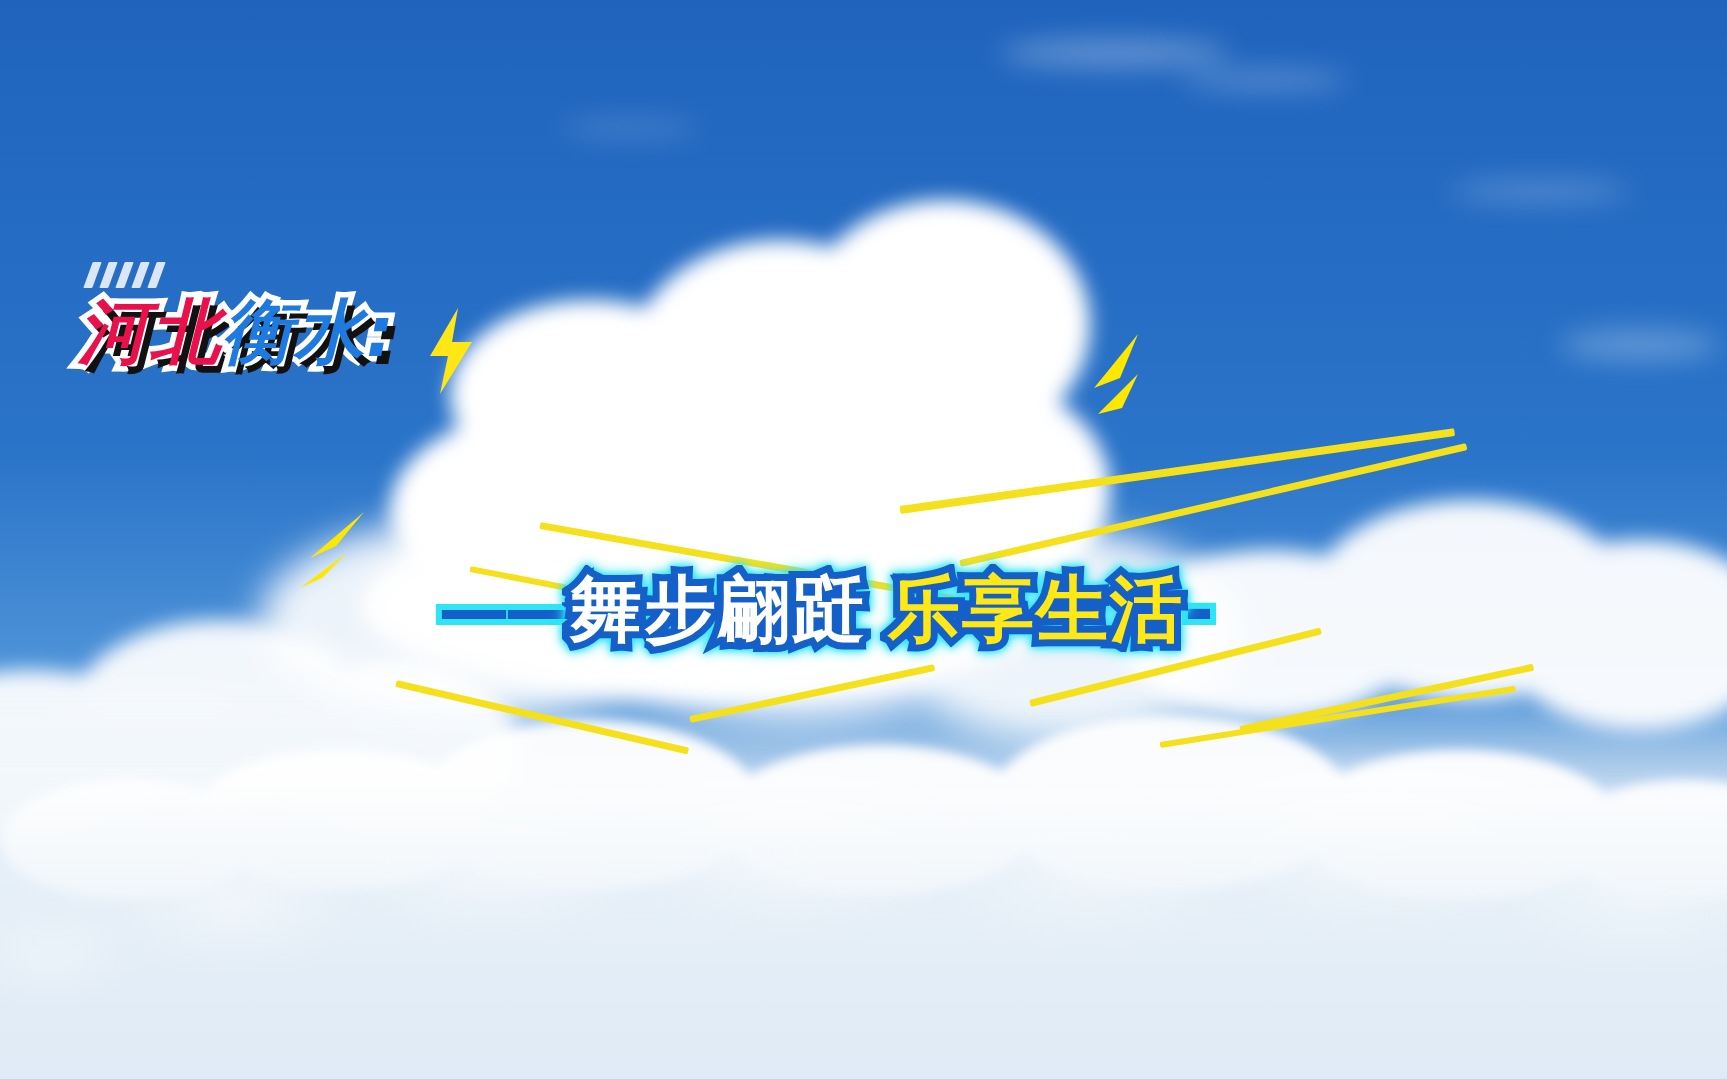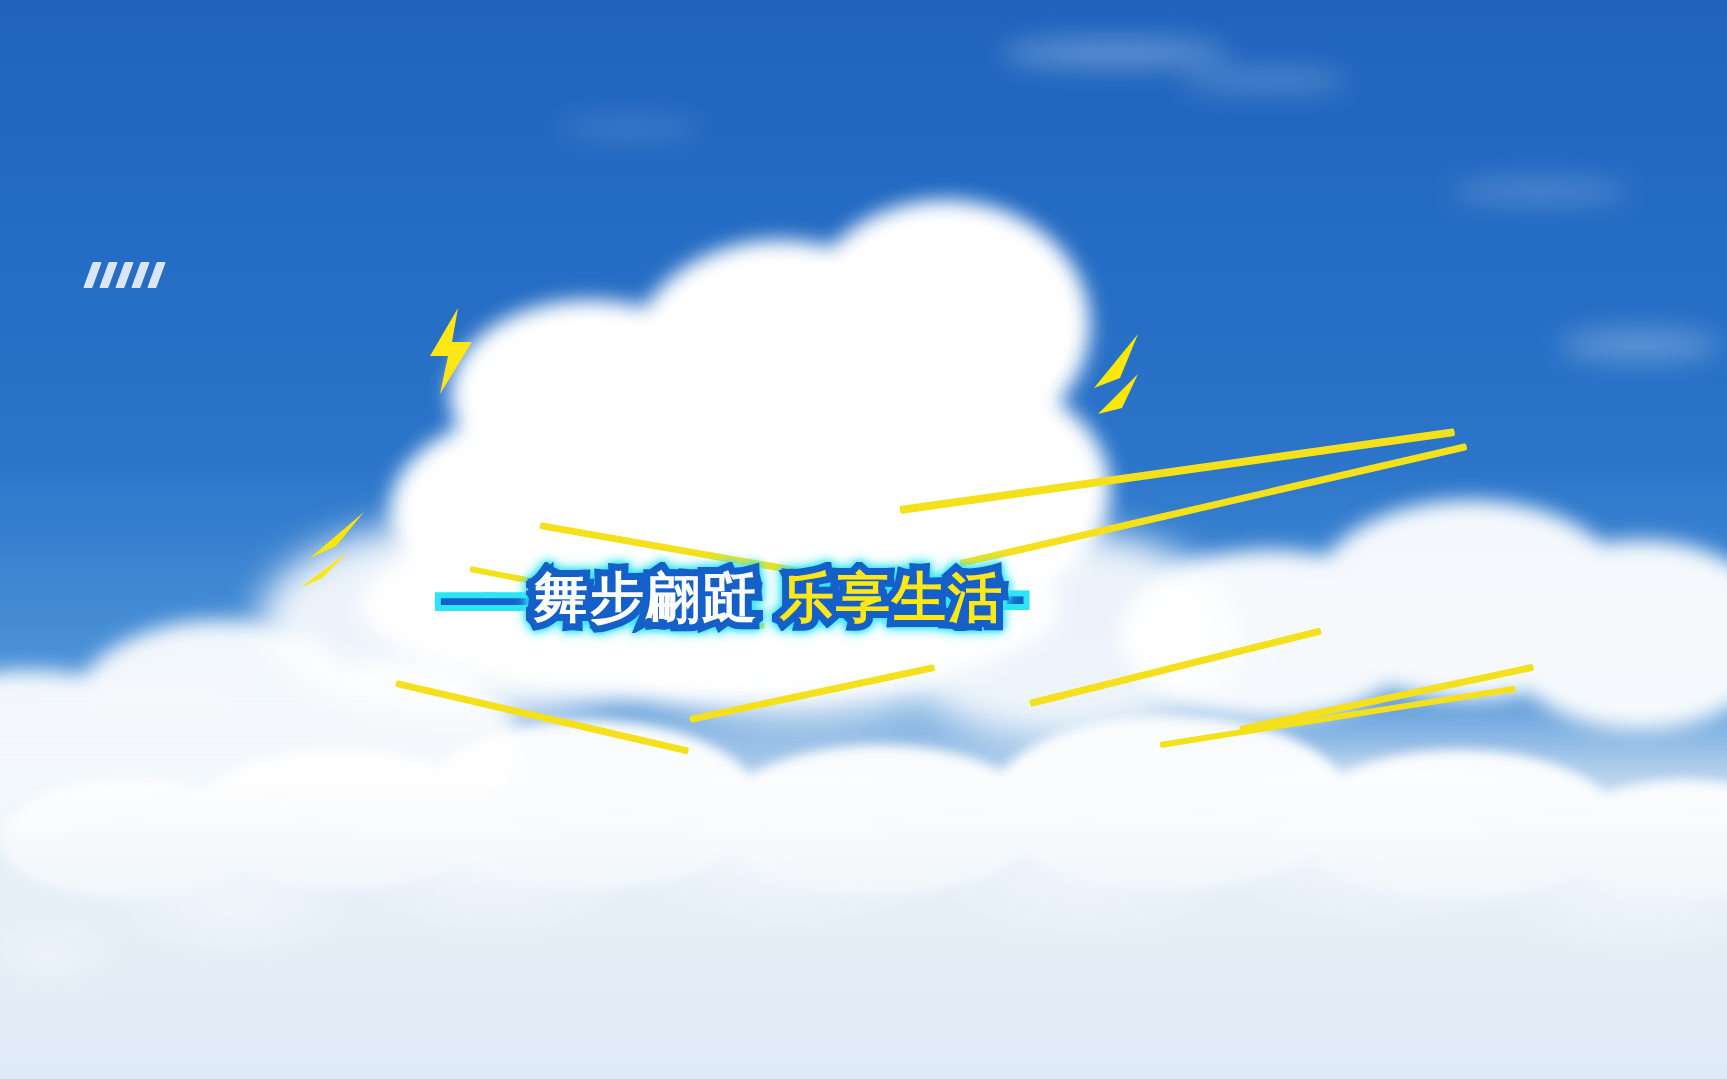--- a/index.html
+++ b/index.html
@@ -57,21 +57,21 @@
   .l2{left:222px;top:424px;font-size:78px;}
   .l2 span{display:inline-block;}
   .l2 .wb{color:#ffffff;
     -webkit-text-stroke:13px #2b8ae0;paint-order:stroke fill;
     text-shadow:5px 6px 0 rgba(20,40,70,.45);}
   .l2 .wo{color:#ffffff;margin-left:26px;
     -webkit-text-stroke:13px #ef5b10;paint-order:stroke fill;
     text-shadow:5px 6px 0 rgba(90,35,5,.45);}
 
   
-  .l3{left:438px;top:562px;font-size:54px;}
+  .l3{left:438px;top:562px;font-size:72px;}
   .l3 span{display:inline-block;}
   .l3 .dash{color:#1560c8;
     -webkit-text-stroke:12px #2fe4f5;paint-order:stroke fill;
     letter-spacing:-6px;}
   .l3 .wbb{color:#ffffff;
     -webkit-text-stroke:14px #1560c8;paint-order:stroke fill;
     filter:drop-shadow(0 0 3px #2fe4f5) drop-shadow(0 0 6px #2fe4f5);}
   .l3 .yel{color:#ffe815;margin-left:22px;
     -webkit-text-stroke:14px #1560c8;paint-order:stroke fill;
     filter:drop-shadow(0 0 3px #2fe4f5) drop-shadow(0 0 6px #2fe4f5);}
@@ -171,20 +171,23 @@
     <div class="ray" style="left:470px;top:566px;width:300px;height:6px;transform:rotate(11deg);"></div>
     <div class="ray" style="left:396px;top:680px;width:300px;height:7px;transform:rotate(13deg);"></div>
     <div class="ray" style="left:690px;top:716px;width:250px;height:7px;transform:rotate(-12deg);"></div>
     <div class="ray" style="left:1030px;top:700px;width:300px;height:7px;transform:rotate(-14deg);"></div>
     <div class="ray" style="left:1240px;top:726px;width:300px;height:7px;transform:rotate(-12deg);"></div>
     <div class="ray" style="left:1160px;top:742px;width:360px;height:6px;transform:rotate(-9deg);"></div>
   </div>
 
   <div class="titles">
 
+    <div class="line l1">
+      <span class="red">河北</span><span class="blu">衡水:</span>
+    </div>
 
 
     <div class="line l3">
       <span class="dash">——</span><span class="wbb">舞步翩跹</span><span class="yel">乐享生活</span><span class="dash2">-</span>
     </div>
 
   </div>
 
 </div>
 

